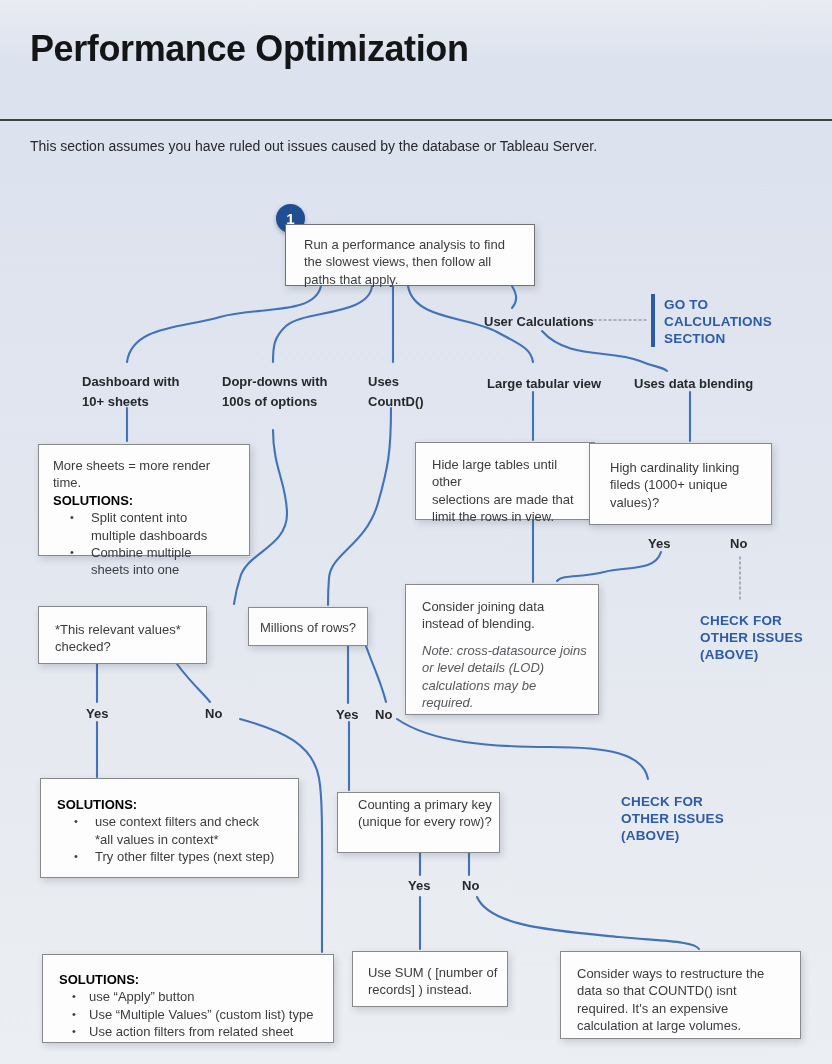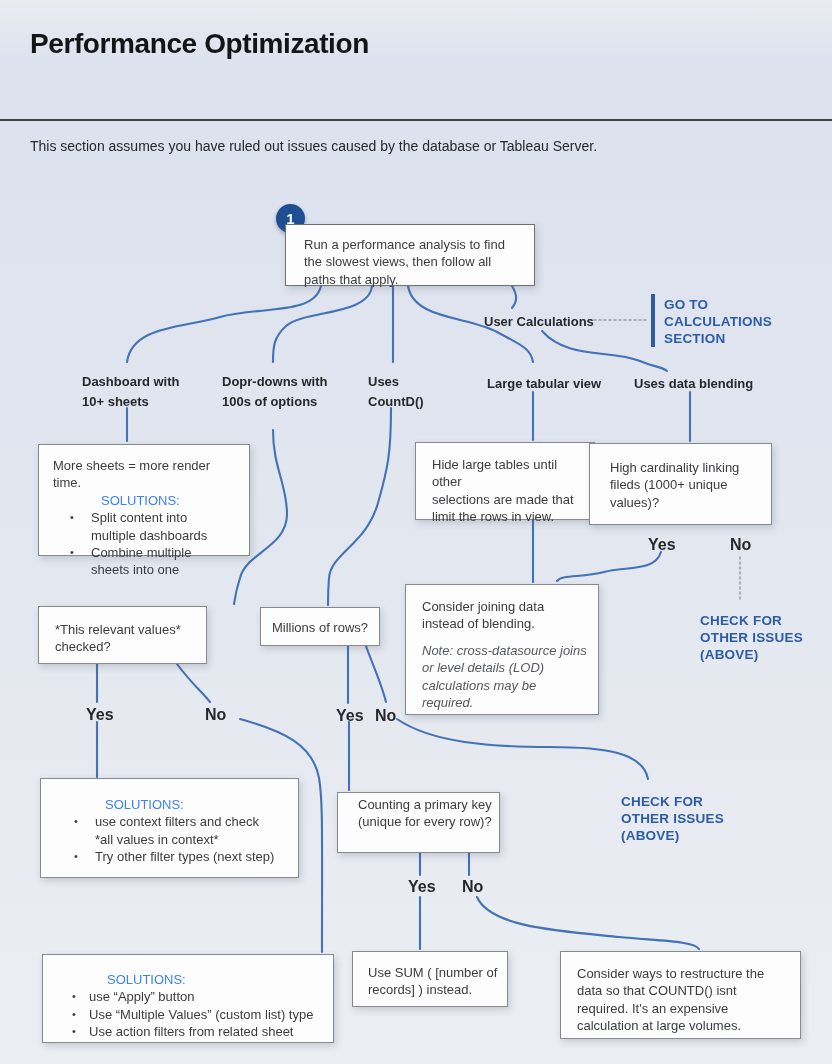--- a/index.html
+++ b/index.html
@@ -2,72 +2,72 @@
 <html><head>
 <meta charset="utf-8">
 <style>
   html,body { margin:0; padding:0; background:#cfd6e2; }
   .page {
     position:relative; width:832px; height:1064px; overflow:hidden;
     background:linear-gradient(180deg,#e9ecf1 0%, #dce2ee 6%, #e0e5ef 38%, #e7eaf0 75%, #ebeef2 100%);
     font-family:"Liberation Sans", sans-serif; color:#2c2e31;
   }
   
-  .hdr-title { position:absolute; left:30px; top:28px; font-size:28px; font-weight:700; color:#141517; letter-spacing:-0.4px; }
+  .hdr-title { position:absolute; left:30px; top:28px; font-size:36px; font-weight:700; color:#141517; letter-spacing:-0.4px; }
   .hdr-sub   { position:absolute; left:30px; top:77px; font-size:17px; font-weight:700; color:#17181a; letter-spacing:0.3px; }
   .hdr-rule  { position:absolute; left:0; top:119px; width:832px; height:2px; background:#3d4146; }
   .hdr-intro { position:absolute; left:30px; top:138px; font-size:14px; color:#26282b; }
 
   
   .svg-layer { position:absolute; left:0; top:0; width:832px; height:1064px; }
   .svg-layer path { fill:none; stroke:#4273b8; stroke-width:2.1; stroke-linecap:round; }
   .svg-layer path.dotted { stroke:#93a0b2; stroke-width:1.6; stroke-dasharray:2 3; }
 
   
   .box {
     position:absolute; background:#fdfdfd; border:1.6px solid #87898c;
     box-shadow:2px 3px 7px rgba(55,65,85,0.20);
     font-size:13px; line-height:1.34; color:#3a3c3f; box-sizing:border-box;
   }
   .pre { white-space:pre-line; }
-  .bold { font-weight:400; color:#3b82f6;margin-left:48px; }
+  .bold { font-weight:700; color:#000000; }
   .note { font-style:italic; color:#55585c; margin-top:9px; }
 
   
   .bullet-row { display:flex; align-items:flex-start; }
   .bullet-row .dot  { width:38px; text-align:center; font-size:11px; line-height:1.55; color:#3a3c3f; flex:none; }
   .bullet-row .btxt { flex:1; white-space:pre-line; }
   .tight .dot { width:30px; }
 
   
   .root-box        { left:285px; top:224px; width:250px; height:62px; padding:11px 10px 8px 18px; border-color:#6f7174; }
   .step-badge      { position:absolute; left:276px; top:204px; width:29px; height:29px; border-radius:50%;
                      background:#1f4f92; color:#fff; font-size:15px; font-weight:700;
                      display:flex; align-items:center; justify-content:center; box-shadow:0 2px 4px rgba(30,50,90,.35); }
   .box-more-sheets { left:38px;  top:444px; width:212px; height:112px; padding:12px 8px 8px 14px; }
   .box-hide-tables { left:415px; top:442px; width:180px; height:78px;  padding:13px 8px 8px 16px; }
   .box-cardinality { left:589px; top:443px; width:183px; height:82px;  padding:15px 8px 8px 20px; }
   .box-relevant    { left:38px;  top:606px; width:169px; height:58px;  padding:14px 8px 8px 16px; }
-  .box-millions    { left:260px; top:607px; width:120px; height:39px;  padding:11px 0 0 0; text-align:center; }
+  .box-millions    { left:248px; top:607px; width:120px; height:39px;  padding:11px 0 0 0; text-align:center; }
   .box-joining     { left:405px; top:584px; width:194px; height:131px; padding:13px 10px 8px 16px; }
   .box-context     { left:40px;  top:778px; width:259px; height:100px; padding:17px 6px 8px 16px; }
   .box-primarykey  { left:337px; top:792px; width:163px; height:61px;  padding:3px 6px 6px 20px; }
   .box-apply       { left:42px;  top:954px; width:292px; height:89px;  padding:16px 6px 8px 16px; }
   .box-usesum      { left:352px; top:951px; width:156px; height:56px;  padding:12px 6px 6px 15px; }
   .box-restructure { left:552px; top:951px; width:241px; height:88px;  padding:13px 6px 6px 16px;margin-left:8px; }
 
   
   .flabel { position:absolute; font-size:13px; font-weight:700; color:#26282b; white-space:pre-line; line-height:1.5; }
   .lbl-dashboard { left:82px;  top:372px; }
   .lbl-dropdowns { left:222px; top:372px; }
   .lbl-countd    { left:368px; top:372px; }
   .lbl-largetab  { left:487px; top:374px; }
   .lbl-blending  { left:634px; top:374px; }
   .lbl-usercalc  { left:484px; top:312px; }
-  .yn { position:absolute; font-size:16px; font-weight:700; color:#26282b; }
+  .yn { position:absolute; font-size:13px; font-weight:700; color:#26282b; }
   .yn-c-yes { left:648px; top:536px; }  .yn-c-no { left:730px; top:536px; }
   .yn-d-yes { left:86px;  top:706px; }  .yn-d-no { left:205px; top:706px; }
   .yn-e-yes { left:336px; top:707px; }  .yn-e-no { left:375px; top:707px; }
   .yn-h-yes { left:408px; top:878px; }  .yn-h-no { left:462px; top:878px; }
 
   
   .blue-ref { position:absolute; font-size:13.5px; font-weight:700; color:#2d5ca6; line-height:1.25; white-space:pre-line; letter-spacing:0.2px; }
   .goto-text { left:664px; top:297px; }
   .goto-bar  { position:absolute; left:651px; top:294px; width:4px; height:53px; background:#2d5ca6; }
   .check-1   { left:700px; top:613px; }

